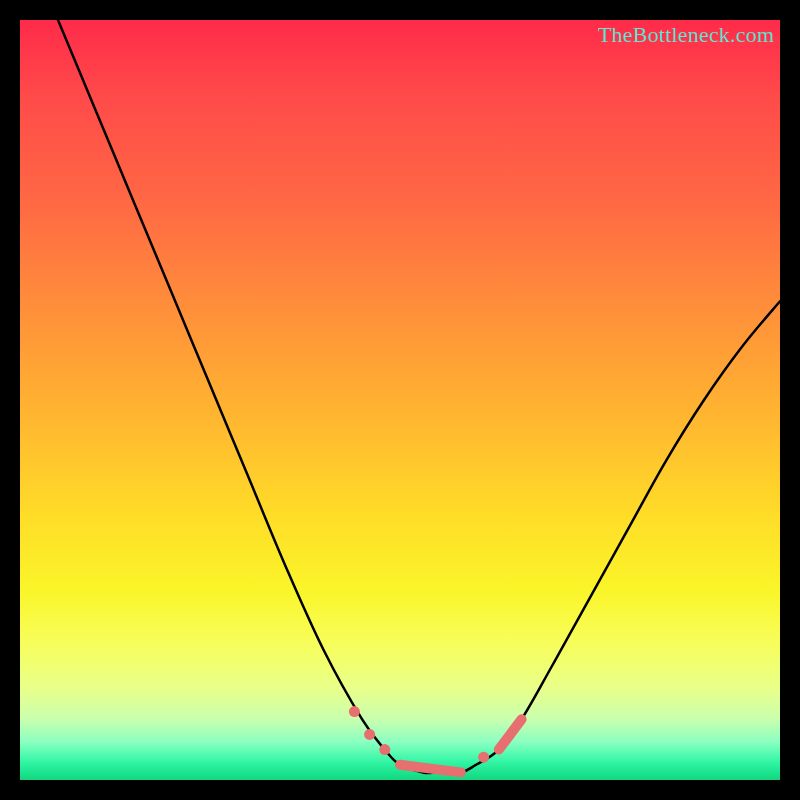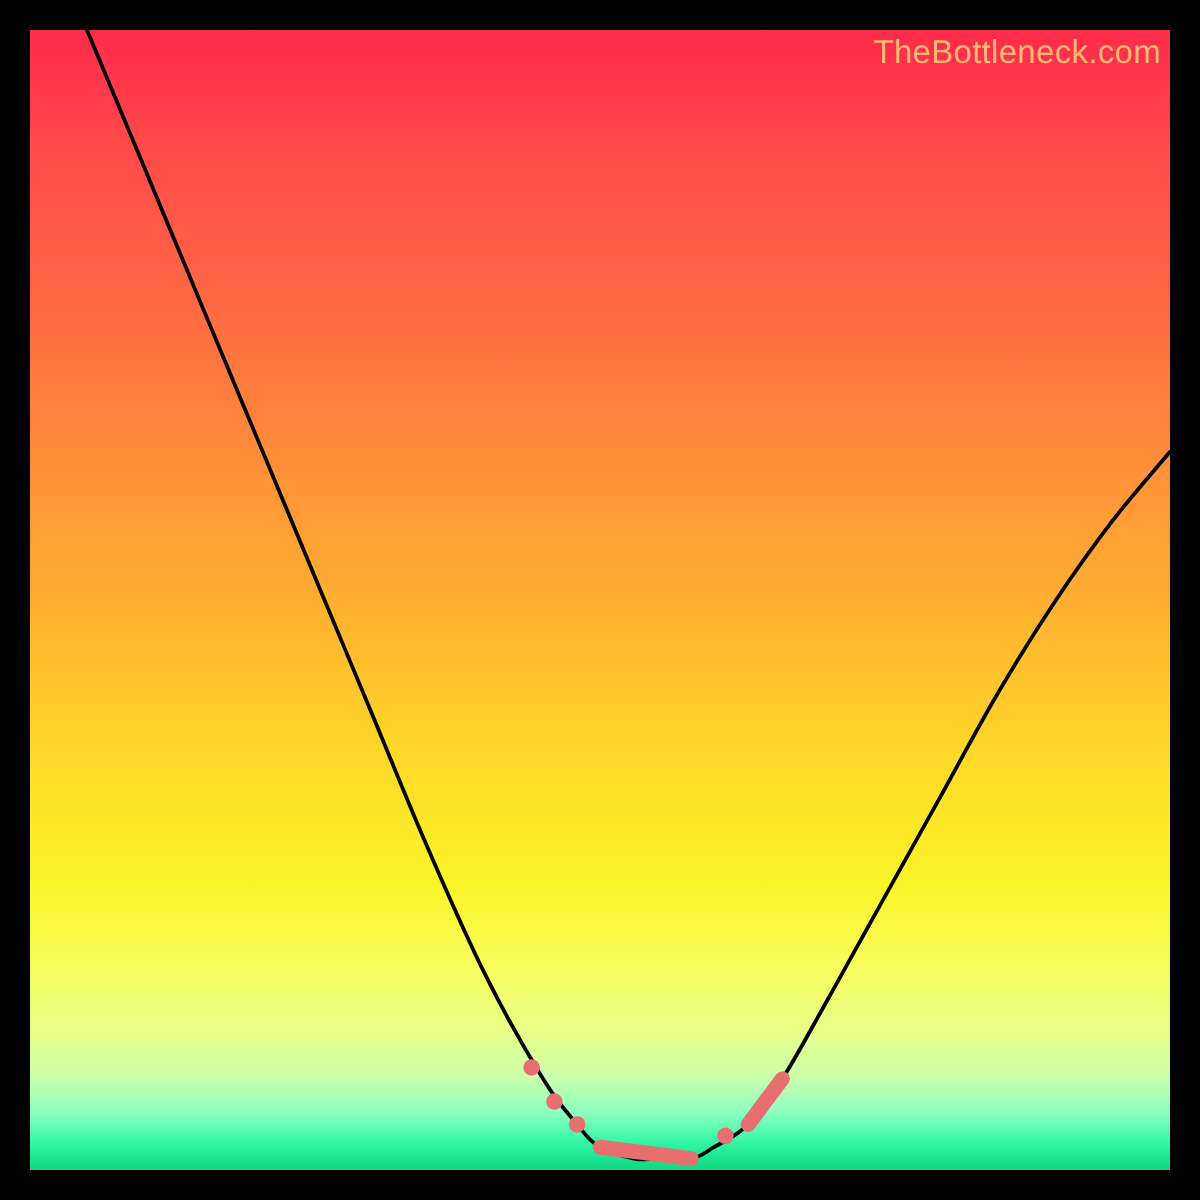--- a/index.html
+++ b/index.html
@@ -41,24 +41,25 @@
       #8bffc1 95%,
       #35f7a6 97.5%,
       #1be48f 99%,
       #14d67f 100%
     );
   }
   .watermark {
     position: absolute;
     top: 2px;
     right: 6px;
-    color: #fdba74;
+    color: #5eead4;
     font-size: 22px;
     letter-spacing: 0.2px;
     user-select: none;
+    font-family: Liberation Serif, serif;
   }
   svg.curve {
     position: absolute;
     left: 0;
     top: 0;
     width: 760px;
     height: 760px;
     overflow: visible;
   }
   .curve path.main {

